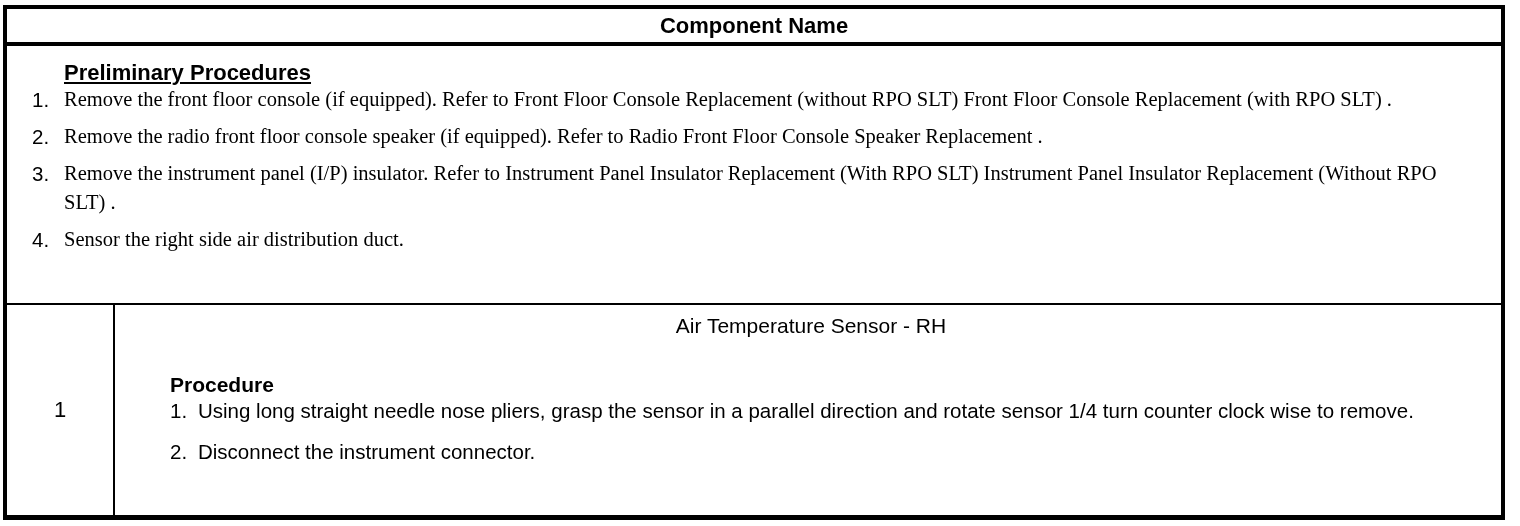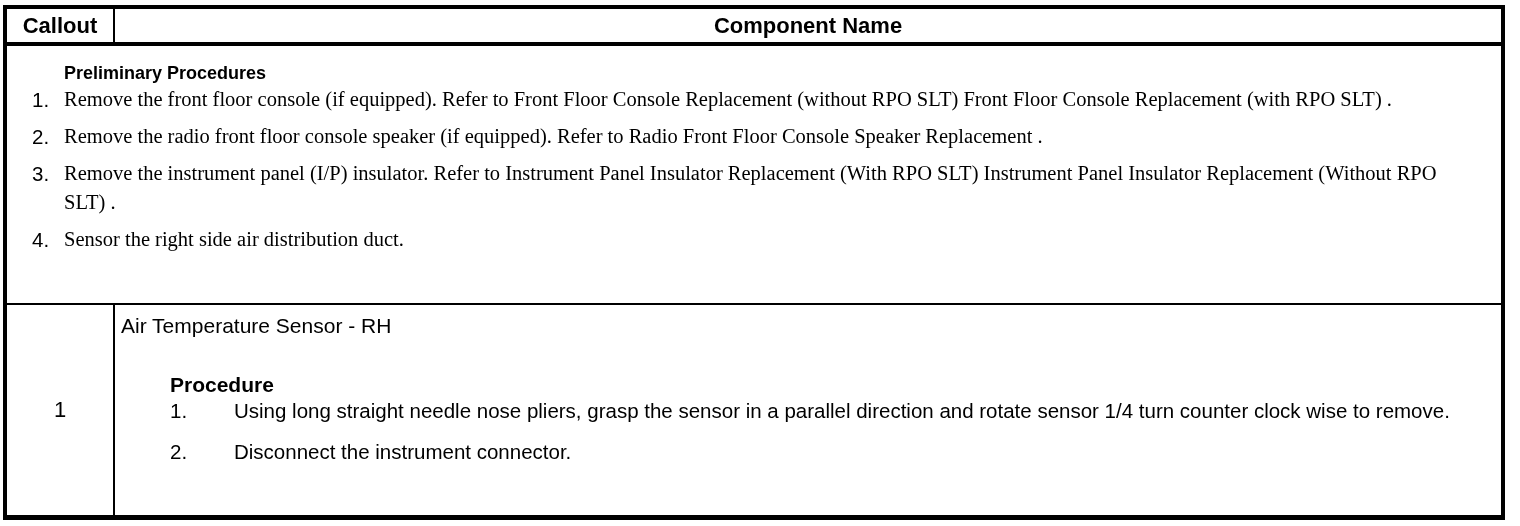--- a/index.html
+++ b/index.html
@@ -58,24 +58,25 @@
   }
   
   .prow {
     flex: none;
     height: 259px;
     box-sizing: border-box;
     border-bottom: 2px solid #000;
     overflow: hidden;
   }
   .ptitle {
-    font-size: 18px;
+    font-size: 22px;
     font-weight: bold;
     margin: 15px 0 0 57px;
     line-height: 24px;
+    text-decoration: underline;
   }
   ol.steps {
     list-style: none;
     margin: 0;
     padding: 0;
   }
   .psteps { margin-top: 30px; }
   .step {
     display: flex;
     font-size: 20.5px;
@@ -104,44 +105,44 @@
     font-size: 22px;
   }
   .dcomponent {
     flex: 1;
     padding: 8px 0 0 6px;
     overflow: hidden;
   }
   .cname {
     font-size: 21px;
     line-height: 26px;
+    text-align: center;
   }
   .proctitle {
     font-size: 21px;
     font-weight: bold;
     margin: 34px 0 0 49px;
     line-height: 23px;
   }
   .dsteps { margin-top: 31px; }
   .dsteps .step { margin-bottom: 12px; }
   .dsteps .num {
     flex: none;
     margin-left: 49px;
     width: 28px;
   }
-  .dsteps .txt { width: 1300px; margin-left: 36px; }
+  .dsteps .txt { width: 1300px; }
 </style>
 </head>
 <body>
 
 <div class="page">
   <div class="tbl">
 
     <div class="hrow">
-      <div class="hcallout">Callout</div>
       <div class="hcomponent">Component Name</div>
     </div>
 
     <div class="prow">
       <div class="ptitle">Preliminary Procedures</div>
       <ol class="steps psteps">
         <li class="step">
           <span class="num">1.</span>
           <span class="txt">Remove the front floor console (if equipped). Refer to Front Floor Console Replacement (without RPO SLT) Front Floor Console Replacement (with RPO SLT) .</span>
         </li>

